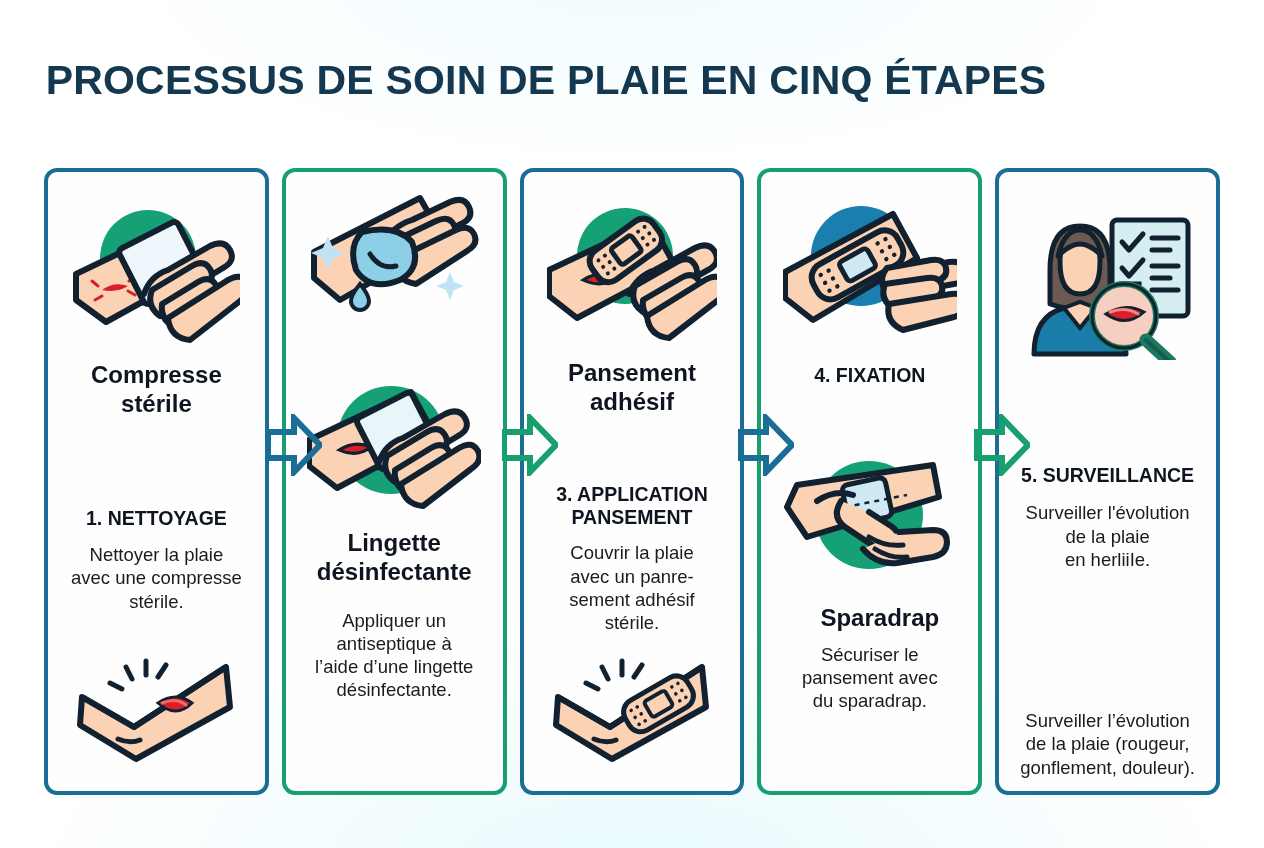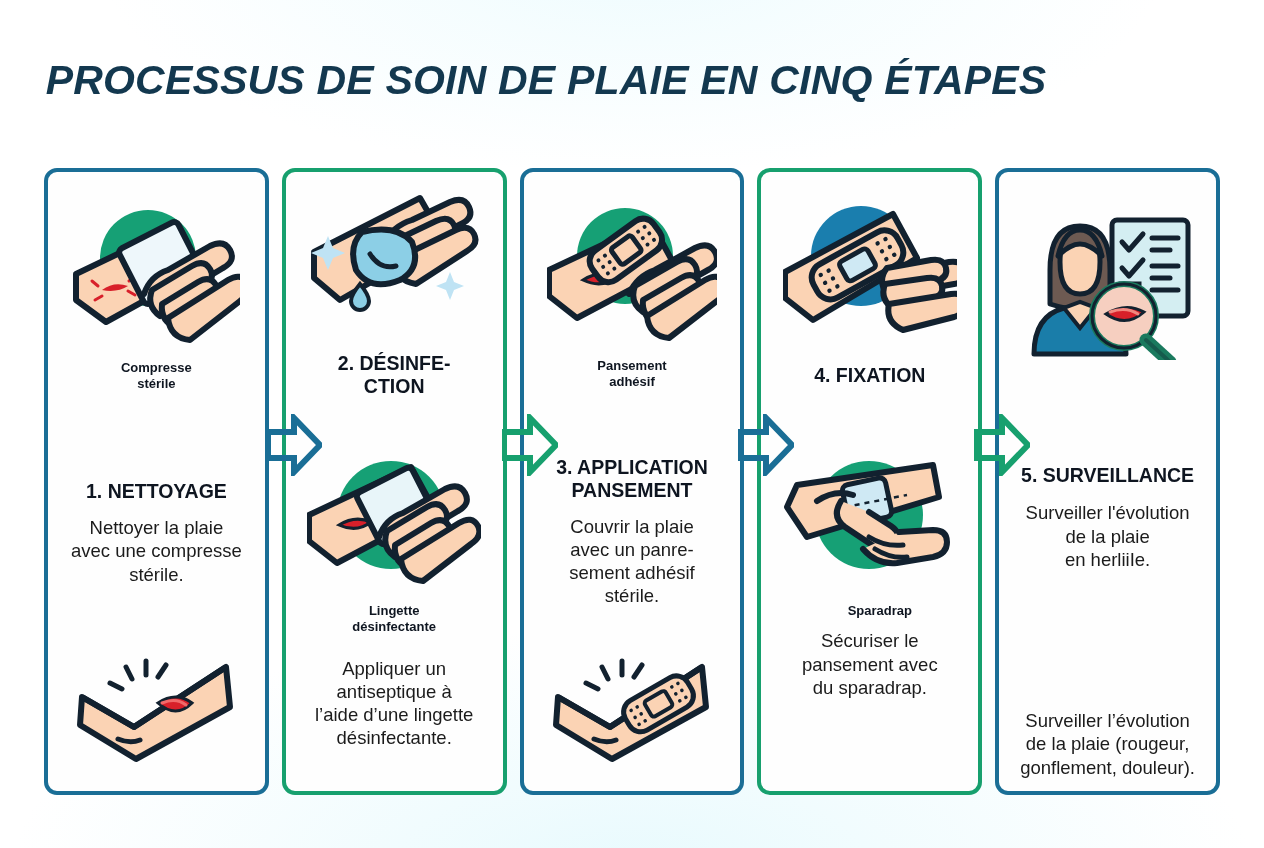--- a/index.html
+++ b/index.html
@@ -40,21 +40,20 @@
     top: 57px;
     left: 0;
     width: 1092px;
     text-align: center;
     font-size: 41px;
     font-weight: 700;
     letter-spacing: .2px;
     color: #13384f;
     font-family: "Liberation Sans", "DejaVu Sans", sans-serif;
     white-space: nowrap;
-    font-style: italic;
   }
 
   
   .strip {
     position: absolute;
     top: 168px;
     left: 44px;
     width: 1176px;
     height: 627px;
     display: flex;
@@ -88,21 +87,21 @@
   .arrow-3 { left: 738px; }
   .arrow-4 { left: 974px; }
 
   
   .fig { display: block; }
 
   
   .cap {
     text-align: center;
     font-weight: 700;
-    font-size: 13px;
+    font-size: 24px;
     line-height: 1.22;
     color: #0e1520;
   }
   .step-title {
     text-align: center;
     font-weight: 700;
     font-size: 19.5px;
     line-height: 1.2;
     color: #0e1520;
   }
@@ -208,23 +207,20 @@
           <path d="M54 40 q34 -8 50 10 q10 26 -12 38 q-30 12 -44 -10 q-8 -24 6 -38 z" fill="#8ccfe6" stroke="#12212f" stroke-width="6" stroke-linejoin="round"></path>
           <path d="M62 62 q10 16 26 12" fill="none" stroke="#12212f" stroke-width="5" stroke-linecap="round"></path>
 
           <path d="M52 92 q9 11 9 17 a9 9 0 0 1 -18 0 q0 -6 9 -17 z" fill="#8ccfe6" stroke="#12212f" stroke-width="4"></path>
 
           <path d="M20 44 l5 12 l12 5 l-12 5 l-5 12 l-5 -12 l-12 -5 l12 -5 z" fill="#bfe3f4"></path>
           <path d="M142 80 l4 10 l10 4 l-10 4 l-4 10 l-4 -10 l-10 -4 l10 -4 z" fill="#bfe3f4"></path>
         </svg>
       </div>
 
-      <div class="step-title" style="margin-top:28px;">
-        <span>2. DÉSINFE-<br>CTION</span>
-      </div>
 
       <div class="slot" style="margin-top:50px;">
         <svg class="fig" width="174" height="140" viewBox="0 0 174 140" aria-hidden="true">
           <circle cx="84" cy="66" r="54" fill="#16a075"></circle>
           <path d="M2 92 L2 66 L104 18 L128 62 L30 114 Z" fill="#fbd3b4" stroke="#12212f" stroke-width="6" stroke-linejoin="round"></path>
           <path d="M32 76 q16 -10 32 -3 q-14 11 -32 3 z" fill="#d8202a" stroke="#12212f" stroke-width="3"></path>
           <rect x="58" y="28" width="62" height="58" rx="5" transform="rotate(-27 89 57)" fill="#e8f5f9" stroke="#12212f" stroke-width="6"></rect>
           <path d="M72 88 q6 -18 24 -24 l42 -24 q14 -7 20 4 q6 11 -7 18 l-30 18" fill="#fbd3b4" stroke="#12212f" stroke-width="6" stroke-linejoin="round" stroke-linecap="round"></path>
           <path d="M88 108 q-14 -10 -8 -26 l40 -24 q12 -7 18 3 q6 10 -6 17 l-26 16" fill="#fbd3b4" stroke="#12212f" stroke-width="6" stroke-linejoin="round" stroke-linecap="round"></path>
           <path d="M104 120 q-18 -6 -16 -24 l36 -22 q12 -7 18 3 q6 10 -6 17 l-22 14" fill="#fbd3b4" stroke="#12212f" stroke-width="6" stroke-linejoin="round" stroke-linecap="round"></path>

